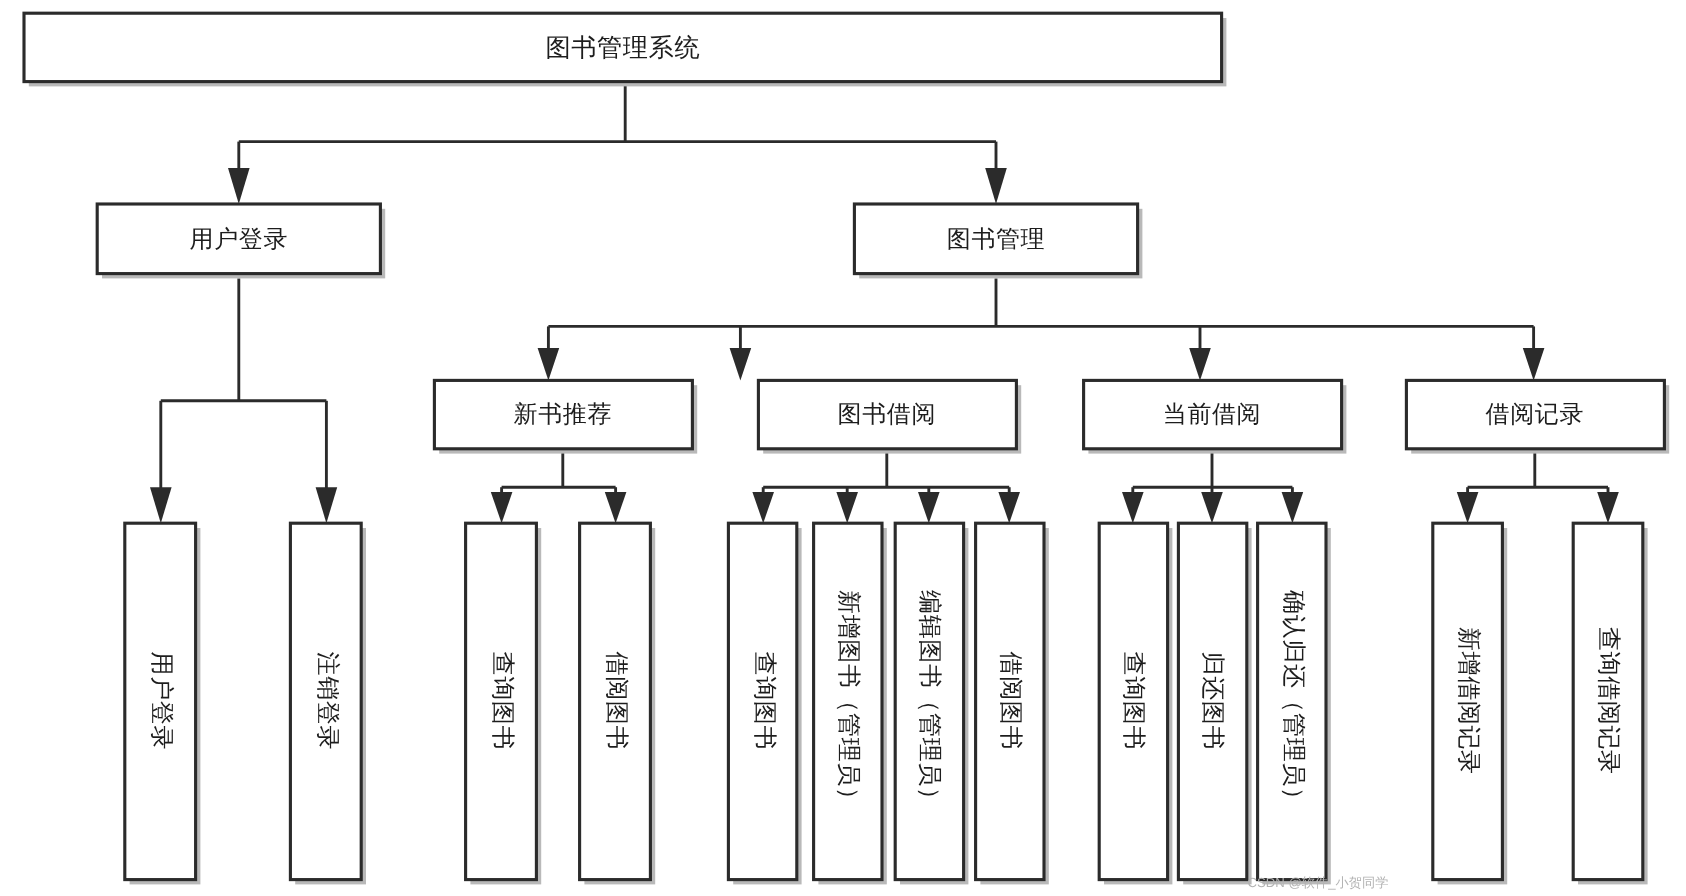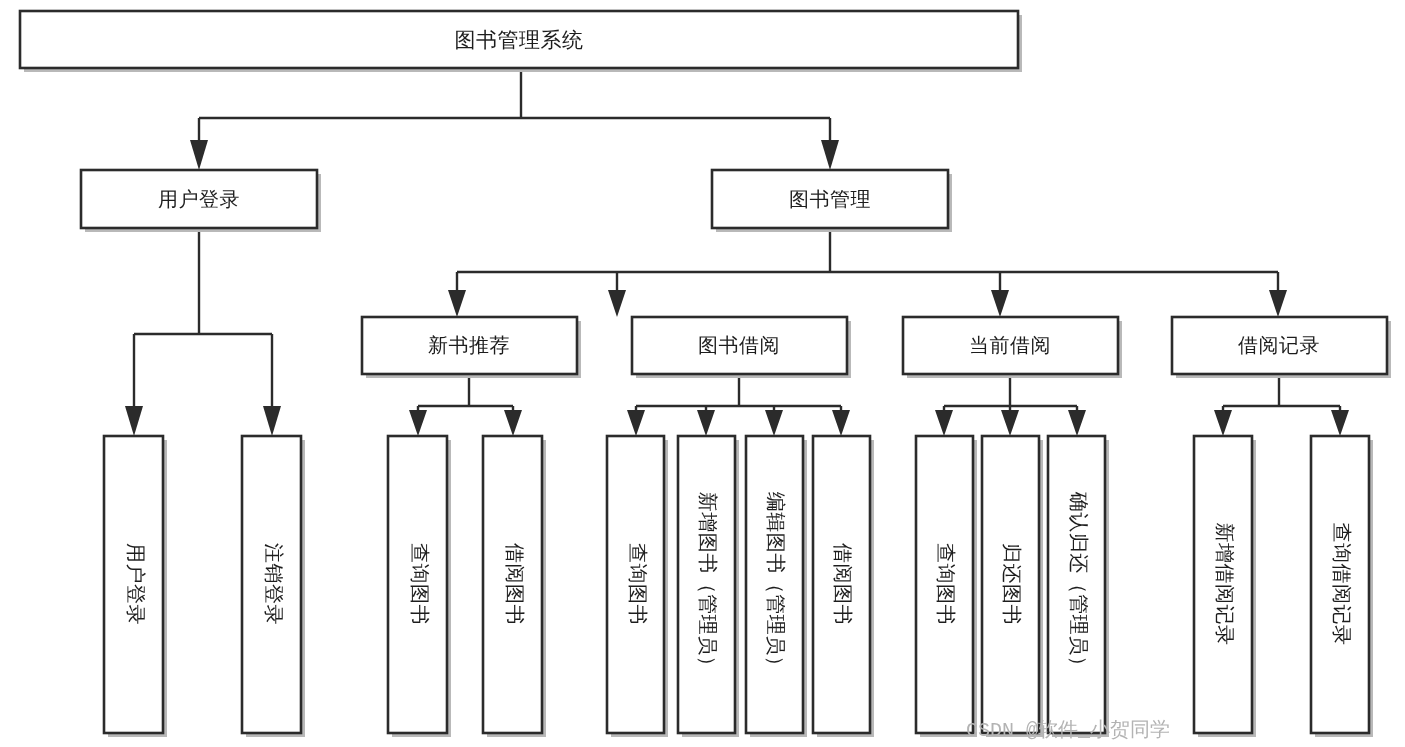--- a/index.html
+++ b/index.html
@@ -59,24 +59,24 @@
     font-family: "DejaVu Sans", "Liberation Sans", sans-serif;
     font-size: 20px;
     fill: #1d1d1d;
     letter-spacing: 0.5px;
   }
   .title-label {
     font-size: 21px;
   }
   .watermark {
     position: absolute;
-    right: 2px;
+    right: 15px;
     bottom: 4px;
-    font-family: Liberation Mono, monospace;
-    font-size: 20px;
+    font-family: Liberation Sans, sans-serif;
+    font-size: 11px;
     color: #b3b3b3;
     white-space: nowrap;
     user-select: none;
   }
 </style>
 </head>
 <body>
 
 <div id="diagram-root">
 

